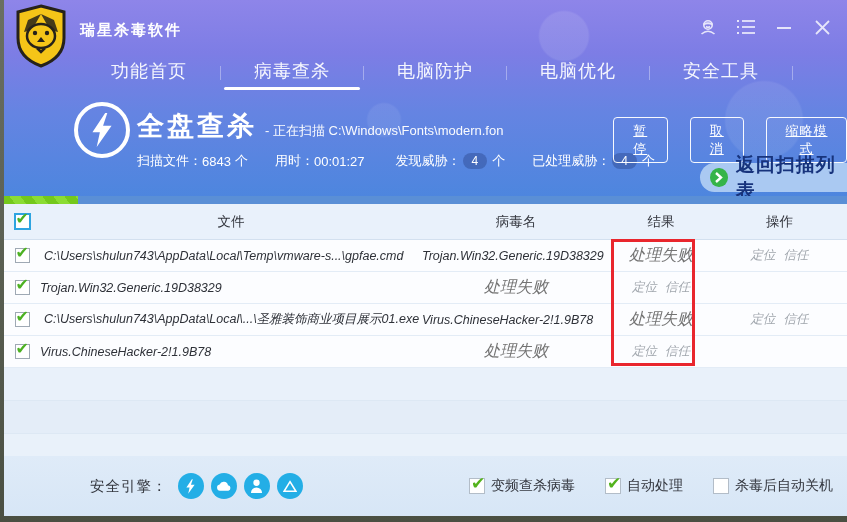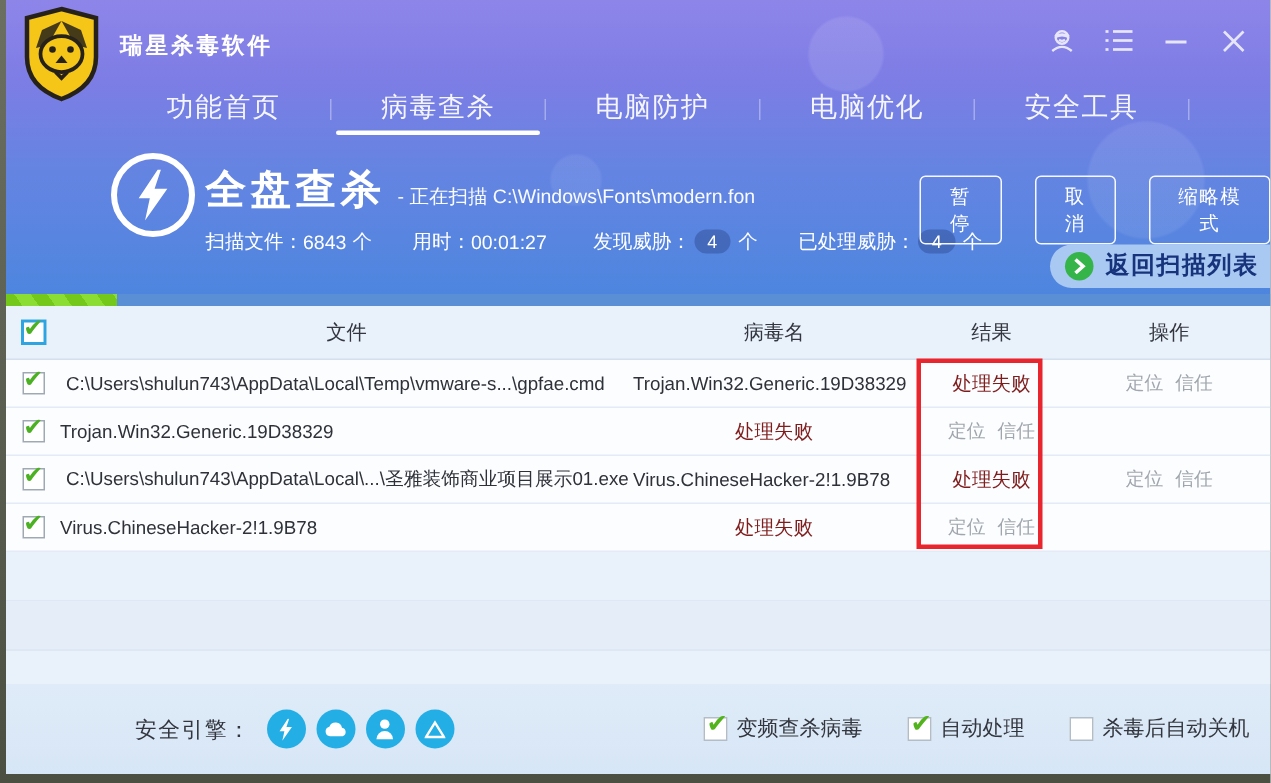--- a/index.html
+++ b/index.html
@@ -39,48 +39,48 @@
     border:4px solid #fff; border-radius:50%; display:flex; align-items:center; justify-content:center; }
   .scan-line1 { position:absolute; left:133px; top:18px; display:flex; align-items:baseline; }
   .scan-title { font-size:27px; font-weight:bold; letter-spacing:3px; }
   .scan-status { font-size:13px; margin-left:8px; opacity:.97; }
   .scan-stats { position:absolute; left:133px; top:62px; display:flex; align-items:center;
     font-size:13px; white-space:nowrap; }
   .stat { display:flex; align-items:center; margin-right:27px; }
   .stat .val { margin-right:4px; }
   .stat .val.badge { background:rgba(28,48,110,.32); border-radius:9px; padding:1px 9px;
     margin:0 5px 0 2px; font-size:12px; }
-  .scan-buttons { position:absolute; left:609px; top:27px; display:flex; gap:22px; }
+  .scan-buttons { position:absolute; left:609px; top:27px; display:flex; gap:22px;text-decoration:underline; }
   .sbtn { border:1px solid rgba(255,255,255,.95); border-radius:4px; background:transparent;
     color:#fff; font-size:13px; padding:4px 13px; letter-spacing:1px; cursor:pointer;
     font-family:inherit; }
   .back-bar { position:absolute; right:0; top:73px; width:147px; height:29px;
     background:#aac9f2; border-radius:15px 0 0 15px; display:flex; align-items:center;
     padding-left:10px; cursor:pointer; }
   .back-circle { width:19px; height:19px; border-radius:50%; background:#35b449;
     display:flex; align-items:center; justify-content:center; margin-right:8px; }
-  .back-label { color:#17337c; font-size:16px; font-weight:bold; letter-spacing:1px; }
+  .back-label { color:#17337c; font-size:19px; font-weight:bold; letter-spacing:1px; }
 
   .progress { position:absolute; left:0; right:0; bottom:0; height:8px; background:#5a8fd6; }
   .progress-fill { height:100%;
     background:repeating-linear-gradient(55deg,#74c81c 0 9px,#8bdc33 9px 18px); }
 
   
   .main { position:relative; flex:1 1 auto; display:flex; flex-direction:column;
     background:#e7eff9; }
   .grid-row { display:grid; grid-template-columns:36px 382px 188px 102px 1fr;
     align-items:center; }
   .thead { height:36px; background:#e9f1fb; border-bottom:1px solid #d3e0ef;
     font-size:13.5px; color:#33363e; }
   .thead .th { text-align:center; }
   .trow { height:32px; background:#fcfdff; border-bottom:1px solid #e3ecf6;
-    font-size:12.5px; color:#2e3138; }
+    font-size:12.5px; color:#2e3138;font-style:italic; }
   .cell-file { padding-left:4px; white-space:nowrap; overflow:hidden; }
   .cell-virus { white-space:nowrap; }
-  .cell-result { text-align:center; font-size:13px; color:#7f1d1d; }
+  .cell-result { text-align:center; font-size:16px; color:#737373; }
   .cell-ops { text-align:center; color:#a0a6ad; white-space:nowrap; }
   .cell-ops span { cursor:pointer; margin:0 4px; }
   .empty-rows { flex:1 1 auto;
     background:repeating-linear-gradient(180deg,#e9f1fa 0 32px,#dde8f4 32px 33px,#e4edf8 33px 65px,#dde8f4 65px 66px); }
 
   .cb { position:relative; width:15px; height:15px; background:#fff;
     border:1px solid #9fa9b4; margin:0 auto; cursor:pointer; }
   .cb.blue { width:17px; height:17px; border:2px solid #2ea4e0; }
   .cb.checked::after { content:"\2714"; position:absolute; left:0px; top:-6px;
     color:#4cb122; font-size:16px; font-weight:bold; }

